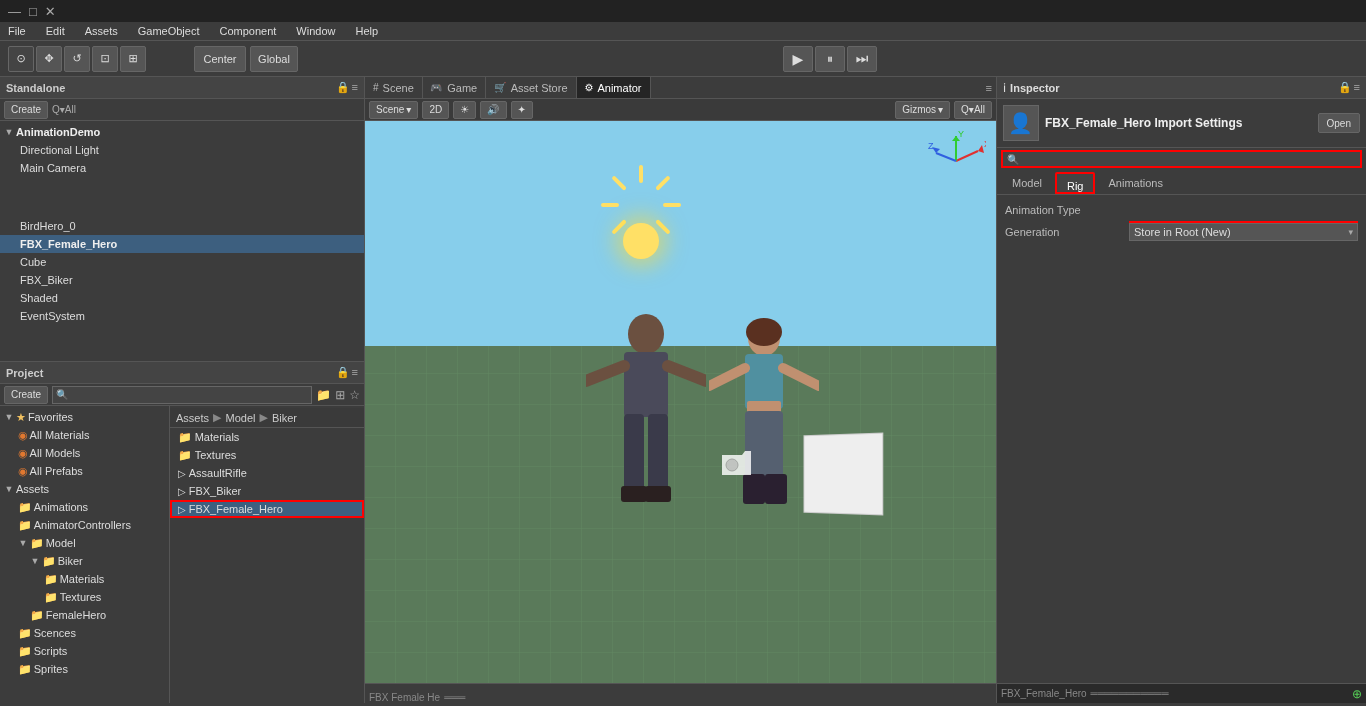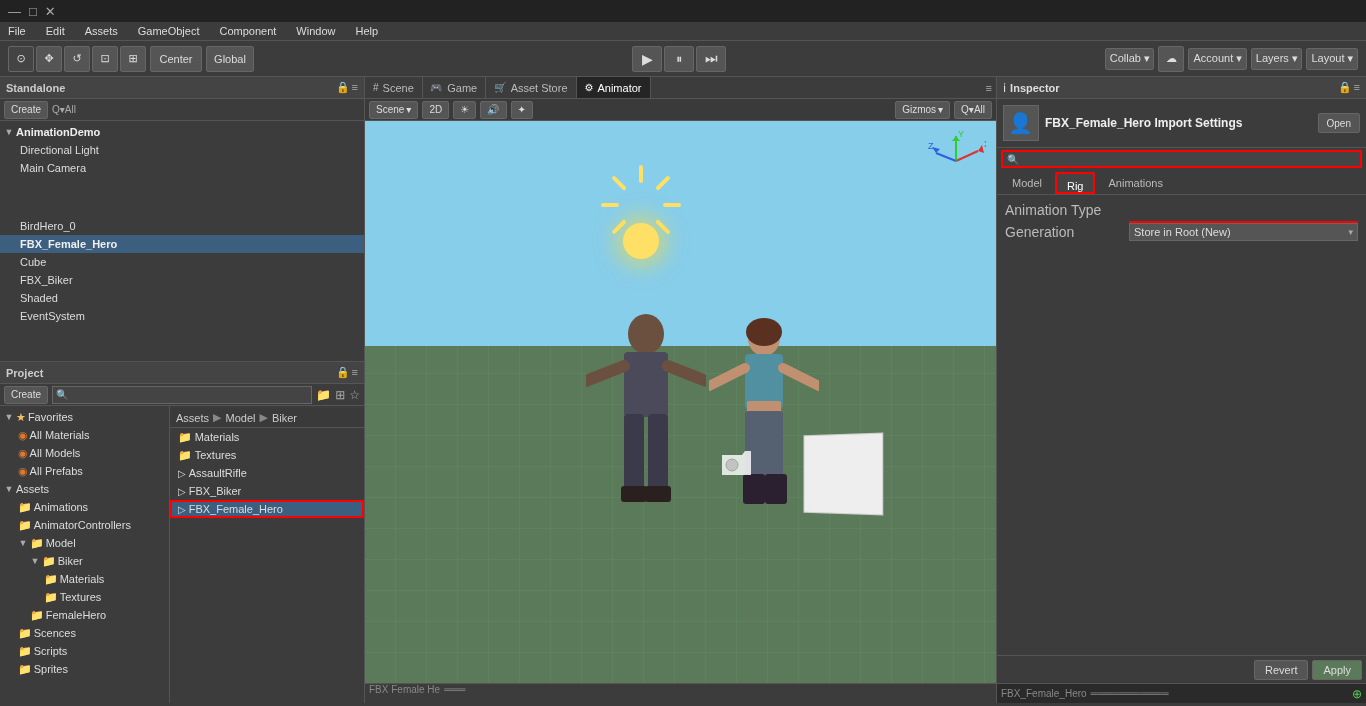--- a/index.html
+++ b/index.html
@@ -433,21 +433,21 @@
       align-items: flex-end;
     }
     .inspector-body { flex: 1; overflow-y: auto; padding: 4px; }
     .insp-row {
       display: flex;
       align-items: center;
       height: 22px;
       padding: 0 4px;
       gap: 4px;
     }
-    .insp-label { width: 120px; color: #bbb; font-size: 14px; }
+    .insp-label { width: 120px; color: #bbb; font-size: 11px; }
     .insp-value-dropdown {
       flex: 1;
       height: 18px;
       background: #555;
       border: 1px solid #666;
       color: #ddd;
       font-size: 11px;
       padding: 0 4px;
       display: flex;
       align-items: center;
@@ -541,52 +541,37 @@
 </div>
 
 <div id="toolbar">
   <div class="toolbar-group">
     <div class="toolbar-btn" style="background:#444;">⊙</div>
     <div class="toolbar-btn">✥</div>
     <div class="toolbar-btn">↺</div>
     <div class="toolbar-btn">⊡</div>
     <div class="toolbar-btn">⊞</div>
   </div>
-  <div class="toolbar-btn" style="min-width:52px;">
+  <div class="toolbar-btn" style="min-width:52px;margin-left:44px;">
     <span>Center</span>
   </div>
   <div class="toolbar-btn" style="min-width:48px;">
     <span>Global</span>
   </div>
 
   <div class="toolbar-spacer"></div>
 
   <div class="toolbar-play-group">
     <div class="play-btn">▶</div>
     <div class="play-btn" style="font-size:12px;">⏸</div>
     <div class="play-btn">⏭</div>
   </div>
 
   <div class="toolbar-spacer"></div>
 
-  <div class="toolbar-right">
-    <div class="toolbar-dropdown">
-      <span>Collab ▾</span>
-    </div>
-    <div class="toolbar-btn">☁</div>
-    <div class="toolbar-dropdown">
-      <span>Account ▾</span>
-    </div>
-    <div class="toolbar-dropdown">
-      <span>Layers ▾</span>
-    </div>
-    <div class="toolbar-dropdown">
-      <span>Layout ▾</span>
-    </div>
-  </div>
 </div>
 
 <div id="main-layout">
 
   <div id="left-panel">
 
     <div id="hierarchy-panel">
       <div class="panel-header">
         <span class="panel-header-title">Standalone</span>
         <div class="panel-actions">
@@ -865,21 +850,21 @@
         <line x1="30" y1="30" x2="30" y2="5" stroke="#30cc30" stroke-width="2"></line>
         <polygon points="30,5 26,10 34,10" fill="#30cc30"></polygon>
         <text x="32" y="6" font-size="9" fill="#30cc30" font-family="Arial">Y</text>
         <line x1="30" y1="30" x2="10" y2="22" stroke="#3060e0" stroke-width="2"></line>
         <polygon points="10,22 6,16 14,18" fill="#3060e0"></polygon>
         <text x="2" y="18" font-size="9" fill="#3060e0" font-family="Arial">Z</text>
       </svg>
 
     </div>
 
-    <div id="statusbar" style="height:20px;background:#3c3c3c;display:flex;align-items:flex-start;padding:0 4px;border-top:1px solid #555;font-size:10px;color:#888;">
+    <div id="statusbar" style="height:20px;background:#3c3c3c;display:flex;align-items:flex-end;padding:0 4px;border-top:1px solid #555;font-size:10px;color:#888;">
       <span>FBX  Female  He</span>
       <span style="margin-left:4px;">═══</span>
     </div>
   </div>
 
   <div id="right-panel">
     <div class="inspector-header">
       <span style="font-size:12px;">ℹ</span>
       <span class="panel-header-title">Inspector</span>
       <div class="panel-actions" style="margin-left:auto;">
@@ -926,24 +911,20 @@
 
       <div class="insp-row">
         <span class="insp-label">Generation</span>
         <div class="insp-value-dropdown">
           <span>Store in Root (New)</span>
           <span class="insp-dropdown-arrow">▾</span>
         </div>
       </div>
     </div>
 
-    <div class="inspector-footer">
-      <button class="insp-footer-btn">Revert</button>
-      <button class="insp-footer-btn apply">Apply</button>
-    </div>
 
     <div class="inspector-bottom-bar">
       <span>FBX_Female_Hero</span>
       <span style="margin-left:4px;">═══════════</span>
       <span style="margin-left:auto;font-size:12px;color:#5c5;">⊕</span>
     </div>
   </div>
 
 </div>
 

